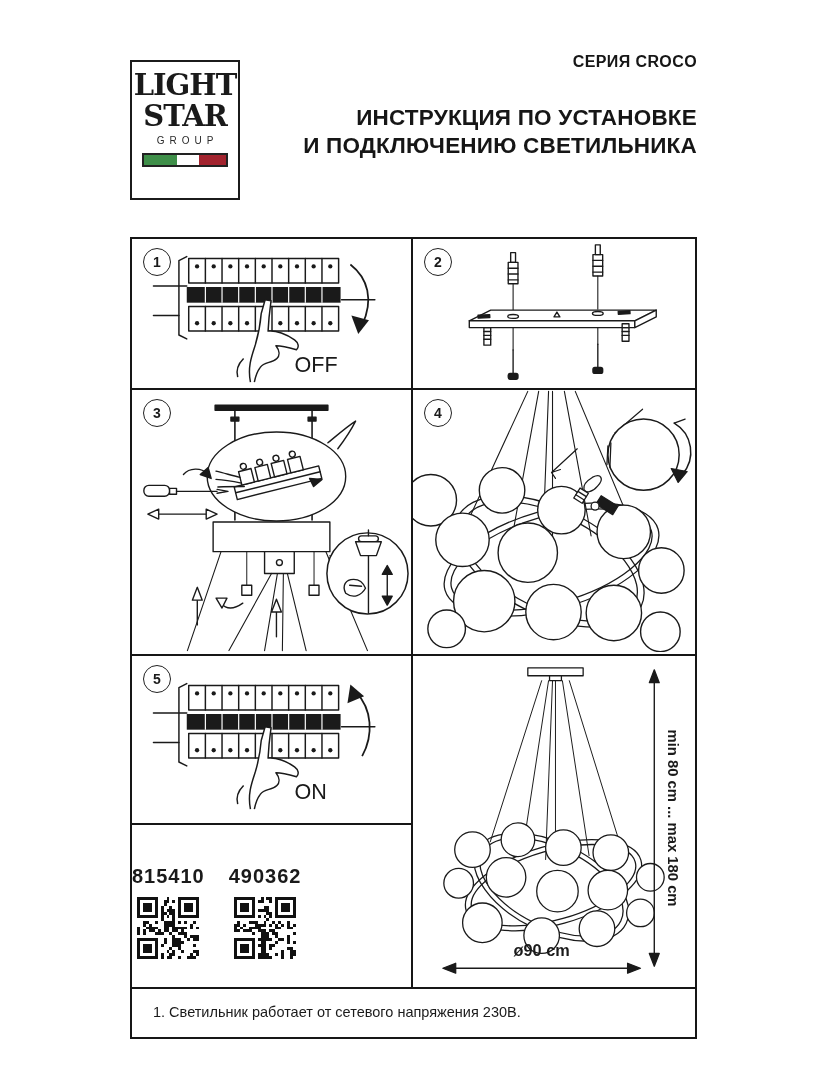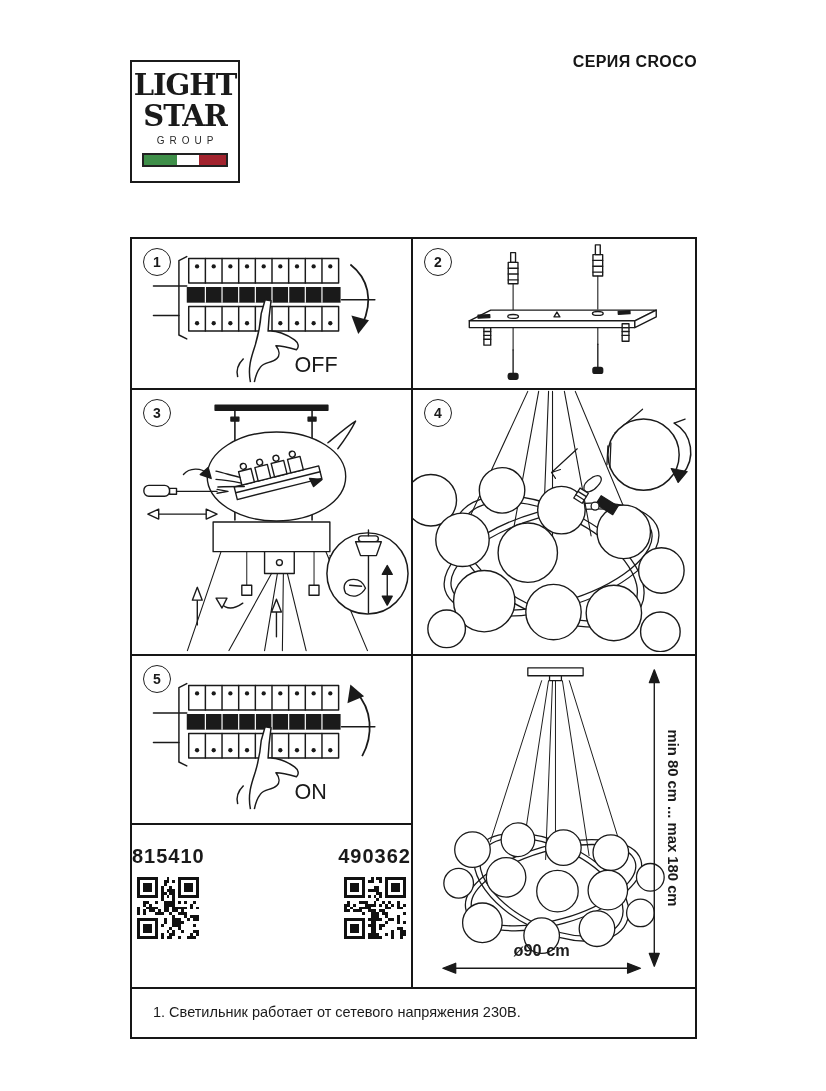--- a/index.html
+++ b/index.html
@@ -1,20 +1,20 @@
 <!DOCTYPE html>
 <html><head>
 <meta charset="utf-8">
 <style>
   html,body{margin:0;padding:0}
   body{width:826px;height:1091px;background:#fff;position:relative;
        font-family:"Liberation Sans",sans-serif;color:#1a1a1a;overflow:hidden}
 
   
-  .logo-box{position:absolute;left:130px;top:60px;width:110px;height:123px;
+  .logo-box{position:absolute;left:130px;top:60px;width:110px;height:140px;
             border:2px solid #1b1b1b;box-sizing:border-box;text-align:center;padding-top:8px;background:#fff}
   .logo-word{font-family:"DejaVu Serif",serif;font-weight:700;font-size:29px;line-height:31px;
              letter-spacing:-1px;transform:scaleY(1.05)}
   .logo-group{font-size:10px;letter-spacing:5px;margin-top:3px;color:#2a2a2a;text-indent:5px}
   .logo-flag{margin:7px auto 0;width:82px;height:10px;border:2px solid #222;display:flex}
   .logo-flag span{display:block;height:100%}
   .flag-green{flex:1.25}
   .flag-white{flex:.85;background:#fff}
   .flag-red{flex:1.05}
 
@@ -33,21 +33,21 @@
   .p-dim{grid-column:2;grid-row:3/5}
 
   .badge{position:absolute;left:11px;top:9px;width:26px;height:26px;border:1.6px solid #222;
          border-radius:50%;display:flex;align-items:center;justify-content:center;
          font-size:14px;font-weight:700;background:#fff;z-index:3}
 
   .panel svg.diagram{display:block;margin:0 auto}
   svg{font-family:"Liberation Sans",sans-serif}
 
   
-  .qr-wrap{display:flex;justify-content:space-between;gap:24px;padding-top:20px}
+  .qr-wrap{display:flex;justify-content:flex-start;gap:24px;padding-top:40px}
   .qr-col{text-align:center}
   .qr-label{font-size:20px;font-weight:700;letter-spacing:1px;margin-bottom:9px}
   .qr-svg{display:block;margin:0 auto;background:#fff}
 
   
   .footer{position:absolute;left:130px;top:987px;width:567px;height:52px;border:2px solid #161616;
           box-sizing:border-box;padding:12px 10px 0 21px;font-size:14.5px;line-height:23px;background:#fff}
 </style>
 </head>
 <body>
@@ -60,20 +60,24 @@
     <div class="logo-group">GROUP</div>
     <div class="logo-flag">
       <span class="flag-green" style="background: rgb(63, 143, 73);"></span>
       <span class="flag-white"></span>
       <span class="flag-red" style="background: rgb(162, 35, 46);"></span>
     </div>
   </div>
 
   <div class="hdr">
     <div class="hdr-series">СЕРИЯ CROCO</div>
+    <div class="hdr-title">
+      <div>ИНСТРУКЦИЯ ПО УСТАНОВКЕ</div>
+      <div>И ПОДКЛЮЧЕНИЮ СВЕТИЛЬНИКА</div>
+    </div>
   </div>
 
   <div class="grid">
 
     <section class="panel br bb">
       <div class="badge">1</div>
       <svg class="diagram" width="250" height="145" viewBox="0 0 250 148">
         <g fill="none" stroke="#1a1a1a" stroke-width="1.5" stroke-linecap="round" stroke-linejoin="round">
           <path d="M4 48 H38 M4 78 H30 M196 62 H230"></path>
           <path d="M38 18 L30 22 V98 L38 102"></path>

